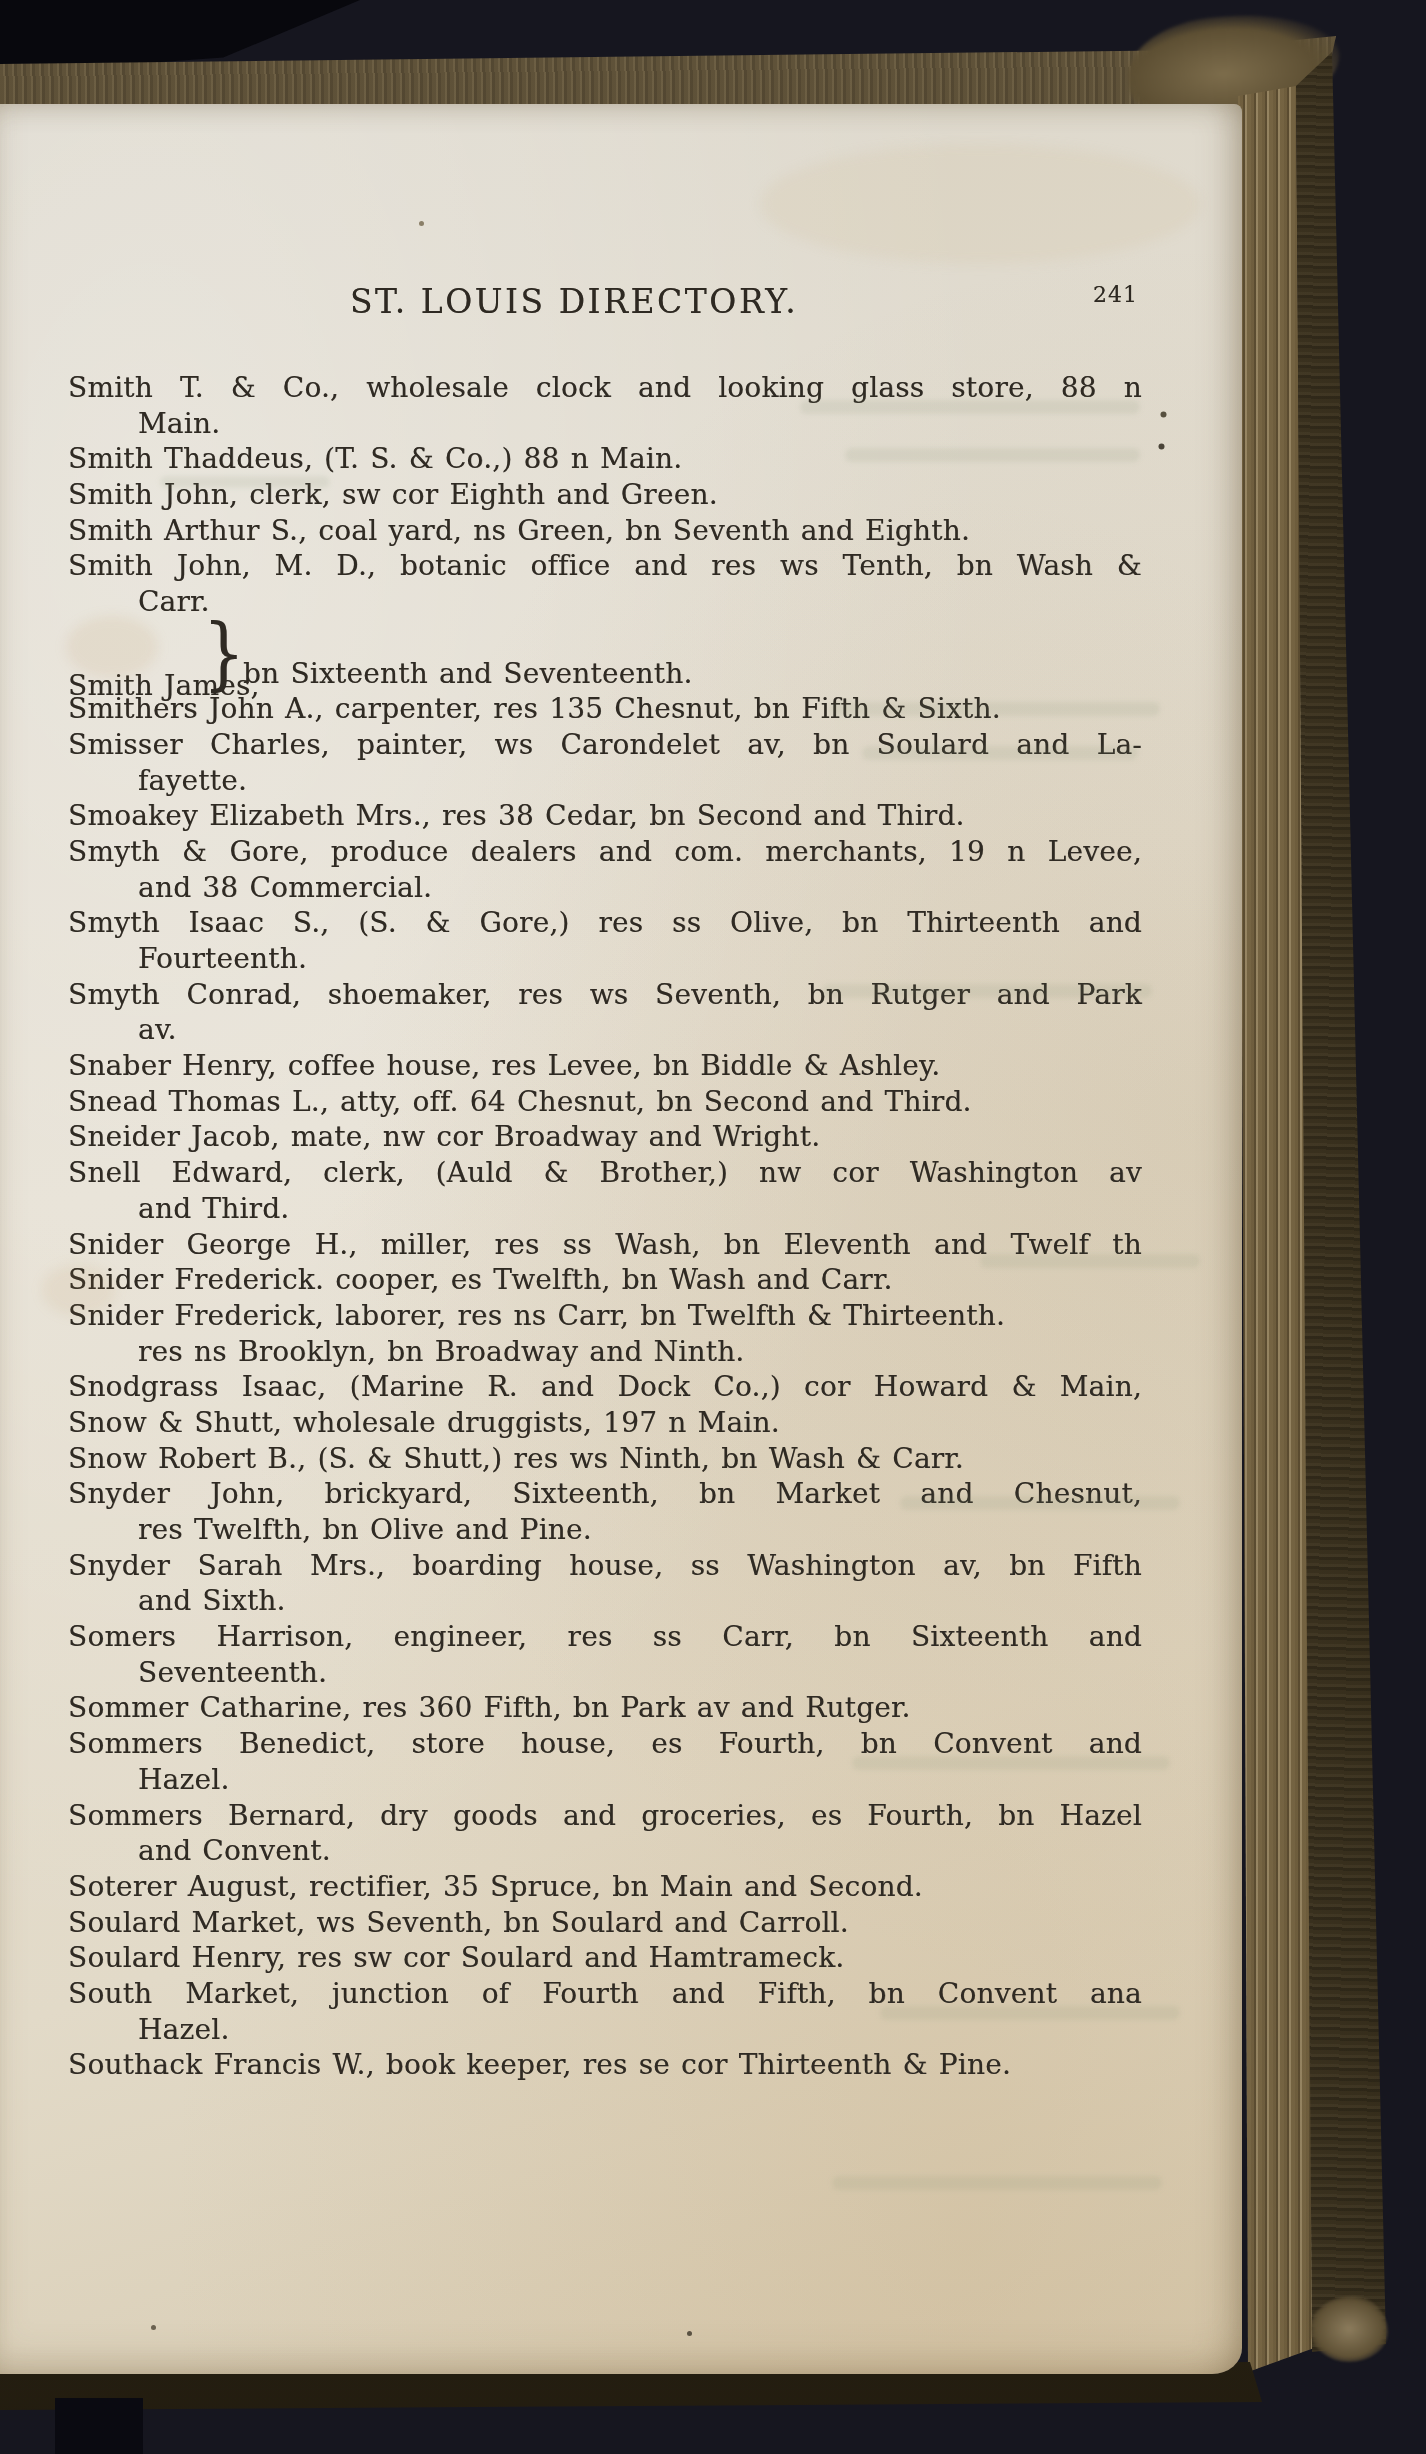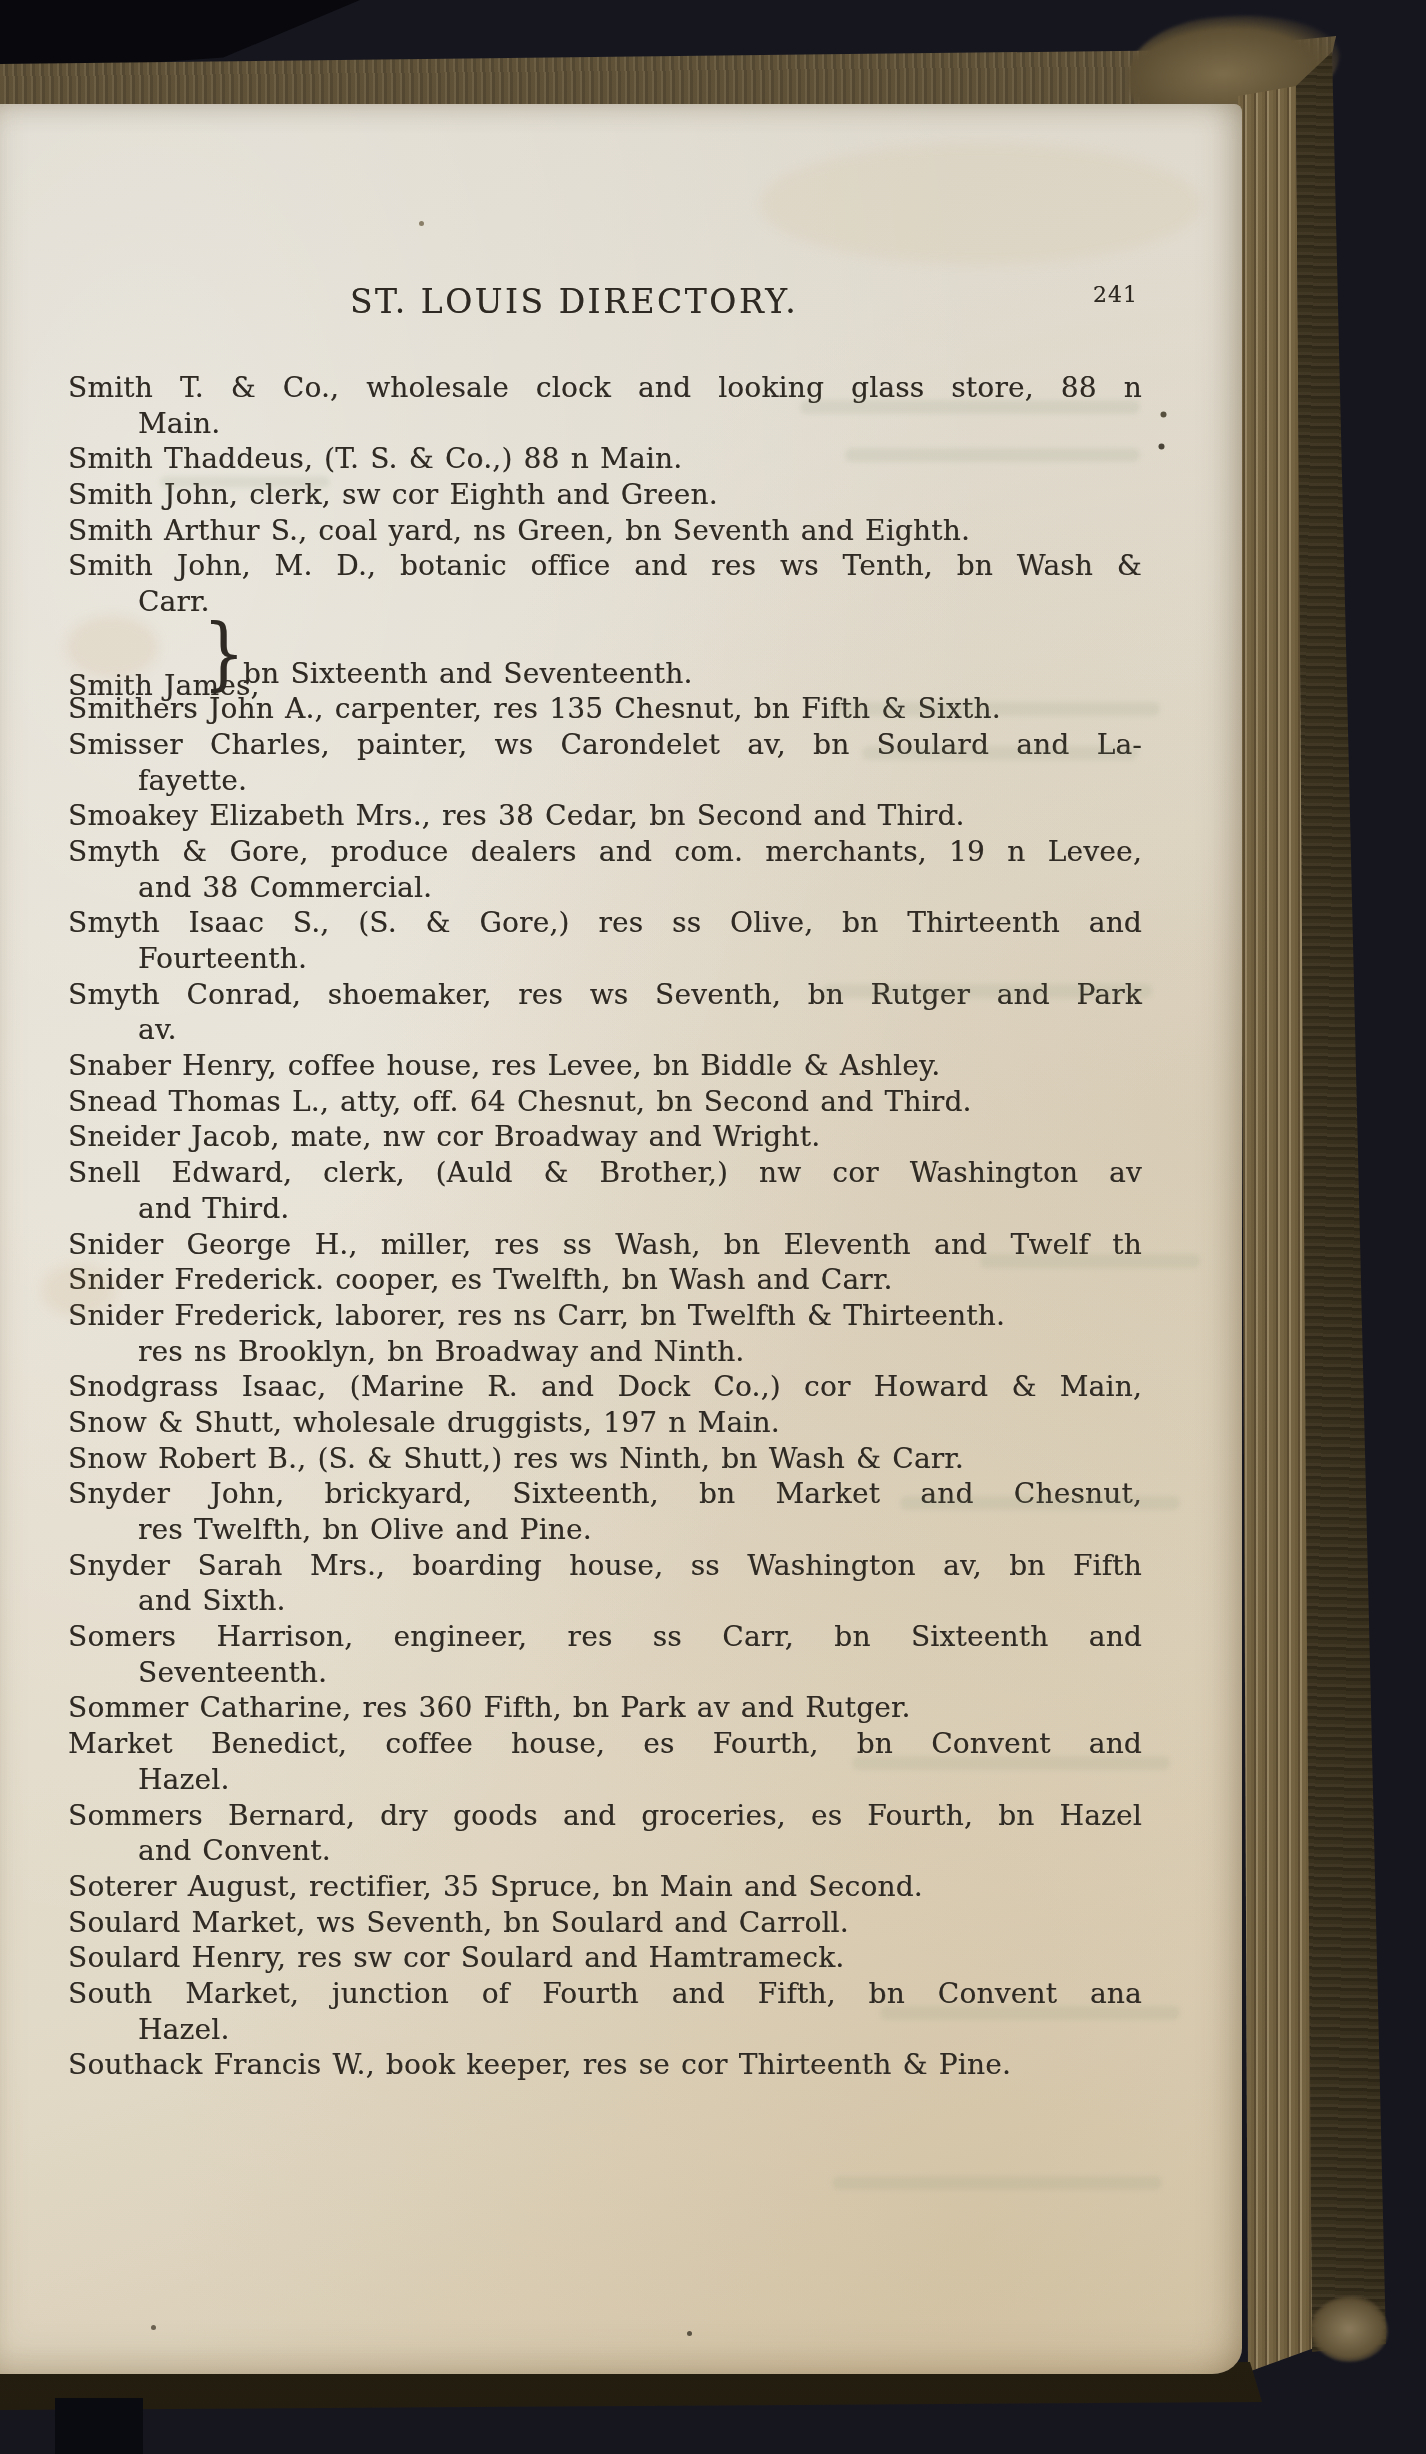--- a/index.html
+++ b/index.html
@@ -138,21 +138,21 @@
         <div class="line just"><span>Snodgrass Isaac, (Marine R. and Dock Co.,) cor Howard &amp; Main,</span></div>
         <div class="line"><span>Snow &amp; Shutt, wholesale druggists, 197 n Main.</span></div>
         <div class="line"><span>Snow Robert B., (S. &amp; Shutt,) res ws Ninth, bn Wash &amp; Carr.</span></div>
         <div class="line just"><span>Snyder John, brickyard, Sixteenth, bn Market and Chesnut,</span></div>
         <div class="line ind1"><span>res Twelfth, bn Olive and Pine.</span></div>
         <div class="line just"><span>Snyder Sarah Mrs., boarding house, ss Washington av, bn Fifth</span></div>
         <div class="line ind1"><span>and Sixth.</span></div>
         <div class="line just"><span>Somers Harrison, engineer, res ss Carr, bn Sixteenth and</span></div>
         <div class="line ind1"><span>Seventeenth.</span></div>
         <div class="line"><span>Sommer Catharine, res 360 Fifth, bn Park av and Rutger.</span></div>
-        <div class="line just"><span>Market Benedict, coffee house, es Fourth, bn Convent and</span></div>
+        <div class="line just"><span>Sommers Benedict, store house, es Fourth, bn Convent and</span></div>
         <div class="line ind1"><span>Hazel.</span></div>
         <div class="line just"><span>Sommers Bernard, dry goods and groceries, es Fourth, bn Hazel</span></div>
         <div class="line ind1"><span>and Convent.</span></div>
         <div class="line"><span>Soterer August, rectifier, 35 Spruce, bn Main and Second.</span></div>
         <div class="line"><span>Soulard Market, ws Seventh, bn Soulard and Carroll.</span></div>
         <div class="line"><span>Soulard Henry, res sw cor Soulard and Hamtrameck.</span></div>
         <div class="line just"><span>South Market, junction of Fourth and Fifth, bn Convent ana</span></div>
         <div class="line ind1"><span>Hazel.</span></div>
         <div class="line"><span>Southack Francis W., book keeper, res se cor Thirteenth &amp; Pine.</span></div>
       </div>

